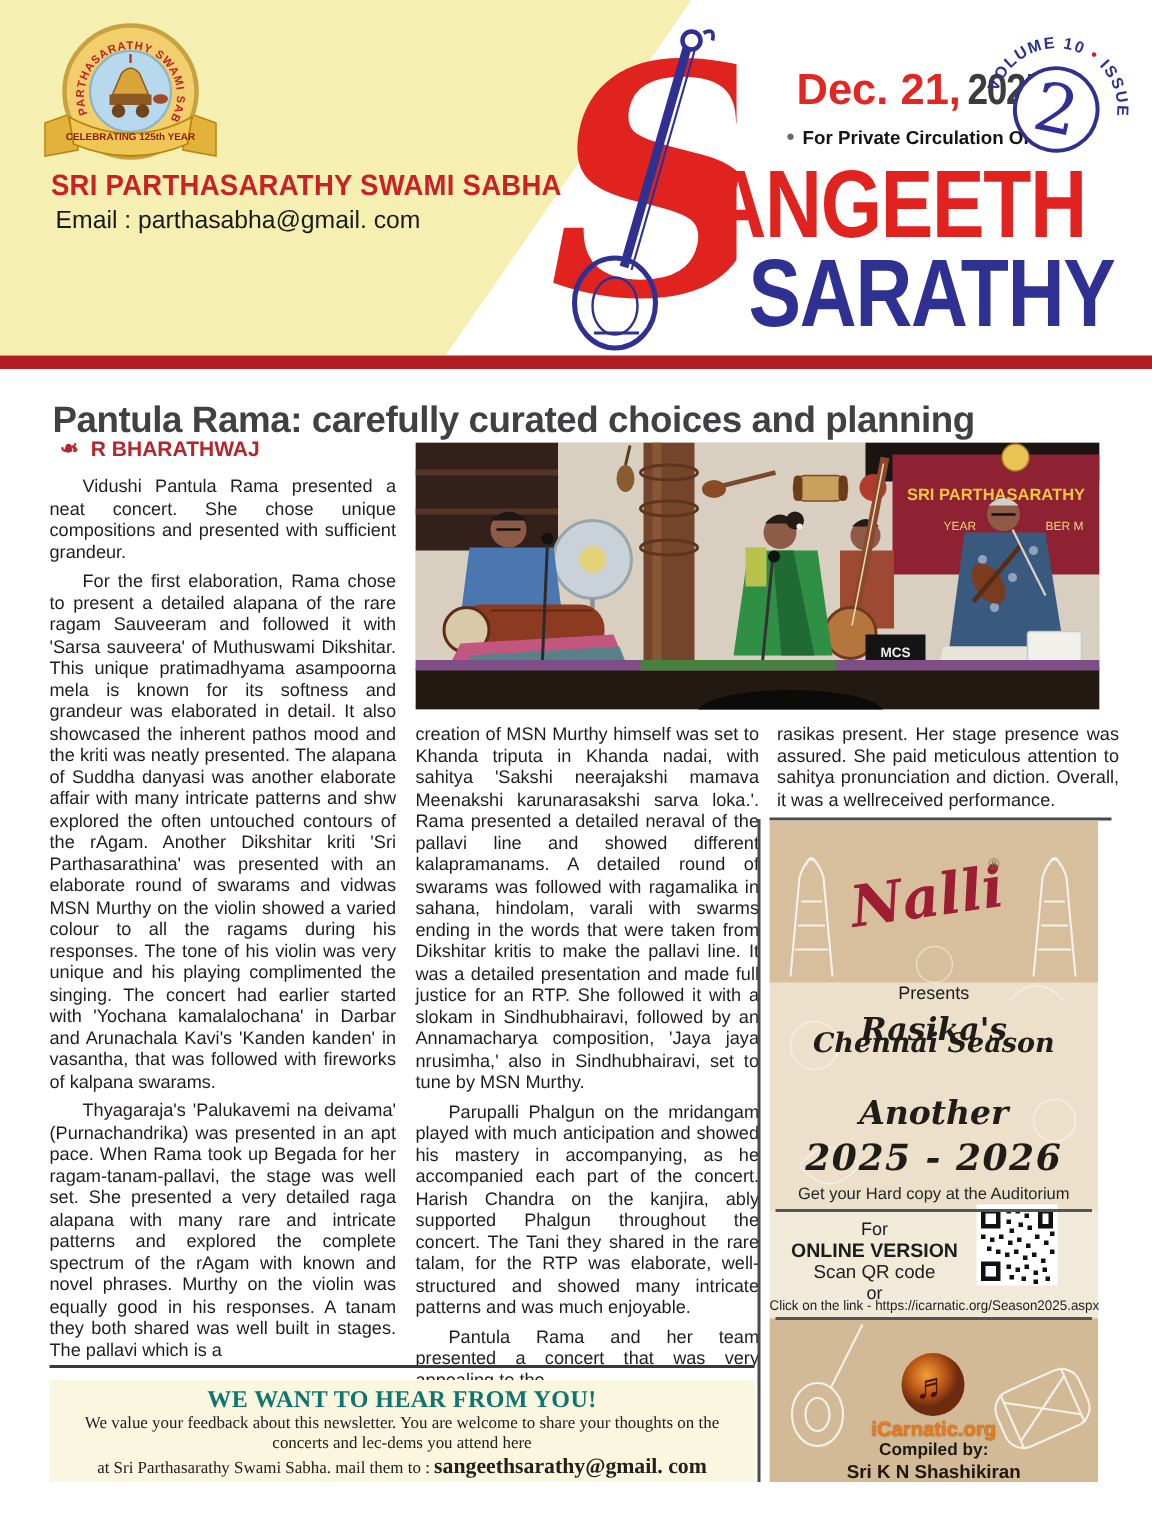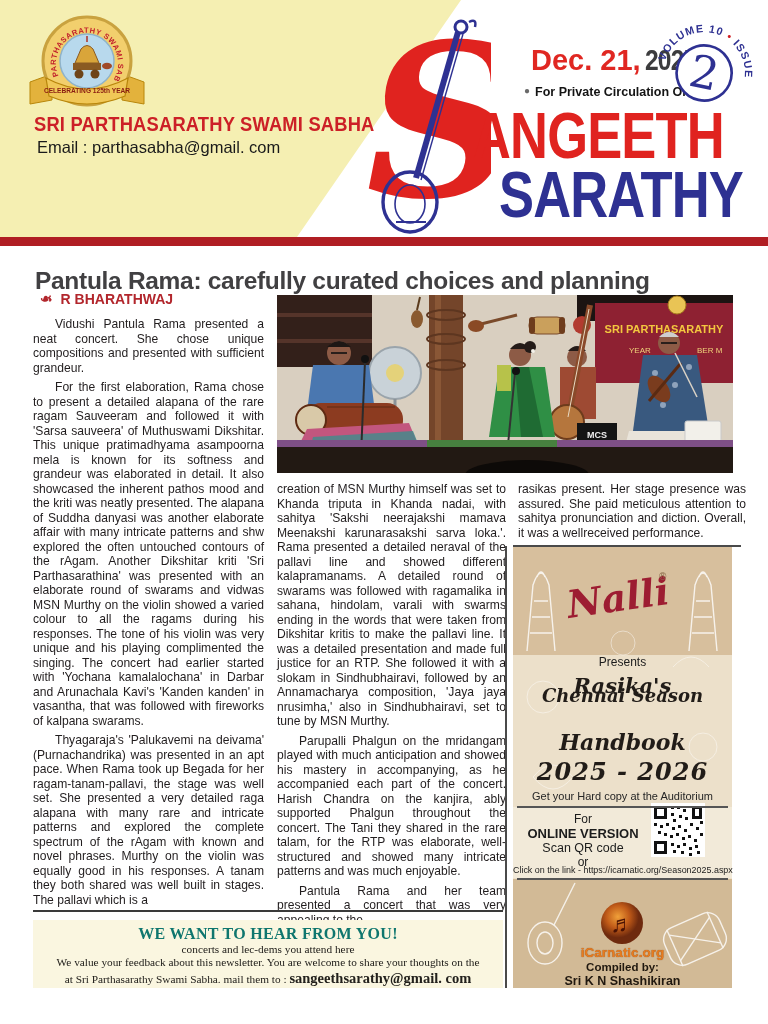--- a/index.html
+++ b/index.html
@@ -341,38 +341,38 @@
         <circle cx="109" cy="376" r="21" fill="url(#icgrad)"></circle>
         <text x="109" y="385" text-anchor="middle" font-size="24" fill="#4a1204">♬</text>
       </g>
     </svg>
 
     <div id="nalli">Nalli</div>
     <div id="nalli-reg">®</div>
     <div id="ad-presents" class="ad-txt">Presents</div>
     <div id="ad-l1" class="ad-txt script">Rasika's</div>
     <div id="ad-l2" class="ad-txt script">Chennai Season</div>
-    <div id="ad-l3" class="ad-txt script">Handbook</div>
+    <div id="ad-l3" class="ad-txt script">Another</div>
     <div id="ad-l4" class="ad-txt script">2025 - 2026</div>
     <div id="ad-hard" class="ad-txt">Get your Hard copy at the Auditorium</div>
     <div id="ad-div1" class="ad-div"></div>
     <div id="ad-for" class="qr-left">For</div>
     <div id="ad-online" class="qr-left">ONLINE VERSION</div>
     <div id="ad-scan" class="qr-left">Scan QR code</div>
     <div id="ad-or" class="qr-left">or</div>
     <div id="ad-link" class="ad-txt">Click on the link - https://icarnatic.org/Season2025.aspx</div>
     <div id="ad-div2" class="ad-div"></div>
     <div id="ad-icarn" class="ad-txt">iCarnatic.org</div>
     <div id="ad-comp" class="ad-txt">Compiled by:</div>
     <div id="ad-compiler" class="ad-txt">Sri K N Shashikiran</div>
   </div>
 
   <div id="foot-rule"></div>
   <div id="footer">
     <div id="foot-head">WE WANT TO HEAR FROM YOU!</div>
+    <div class="foot-line">We value your feedback about this newsletter. You are welcome to share your thoughts on the</div>
     <div class="foot-line">concerts and lec-dems you attend here</div>
-    <div class="foot-line">We value your feedback about this newsletter. You are welcome to share your thoughts on the</div>
     <div id="foot-line3">
       <span>at Sri Parthasarathy Swami Sabha. mail them to : </span><span id="foot-email">sangeethsarathy@gmail. com</span>
     </div>
   </div>
 
 </div>
 
 </body></html>

